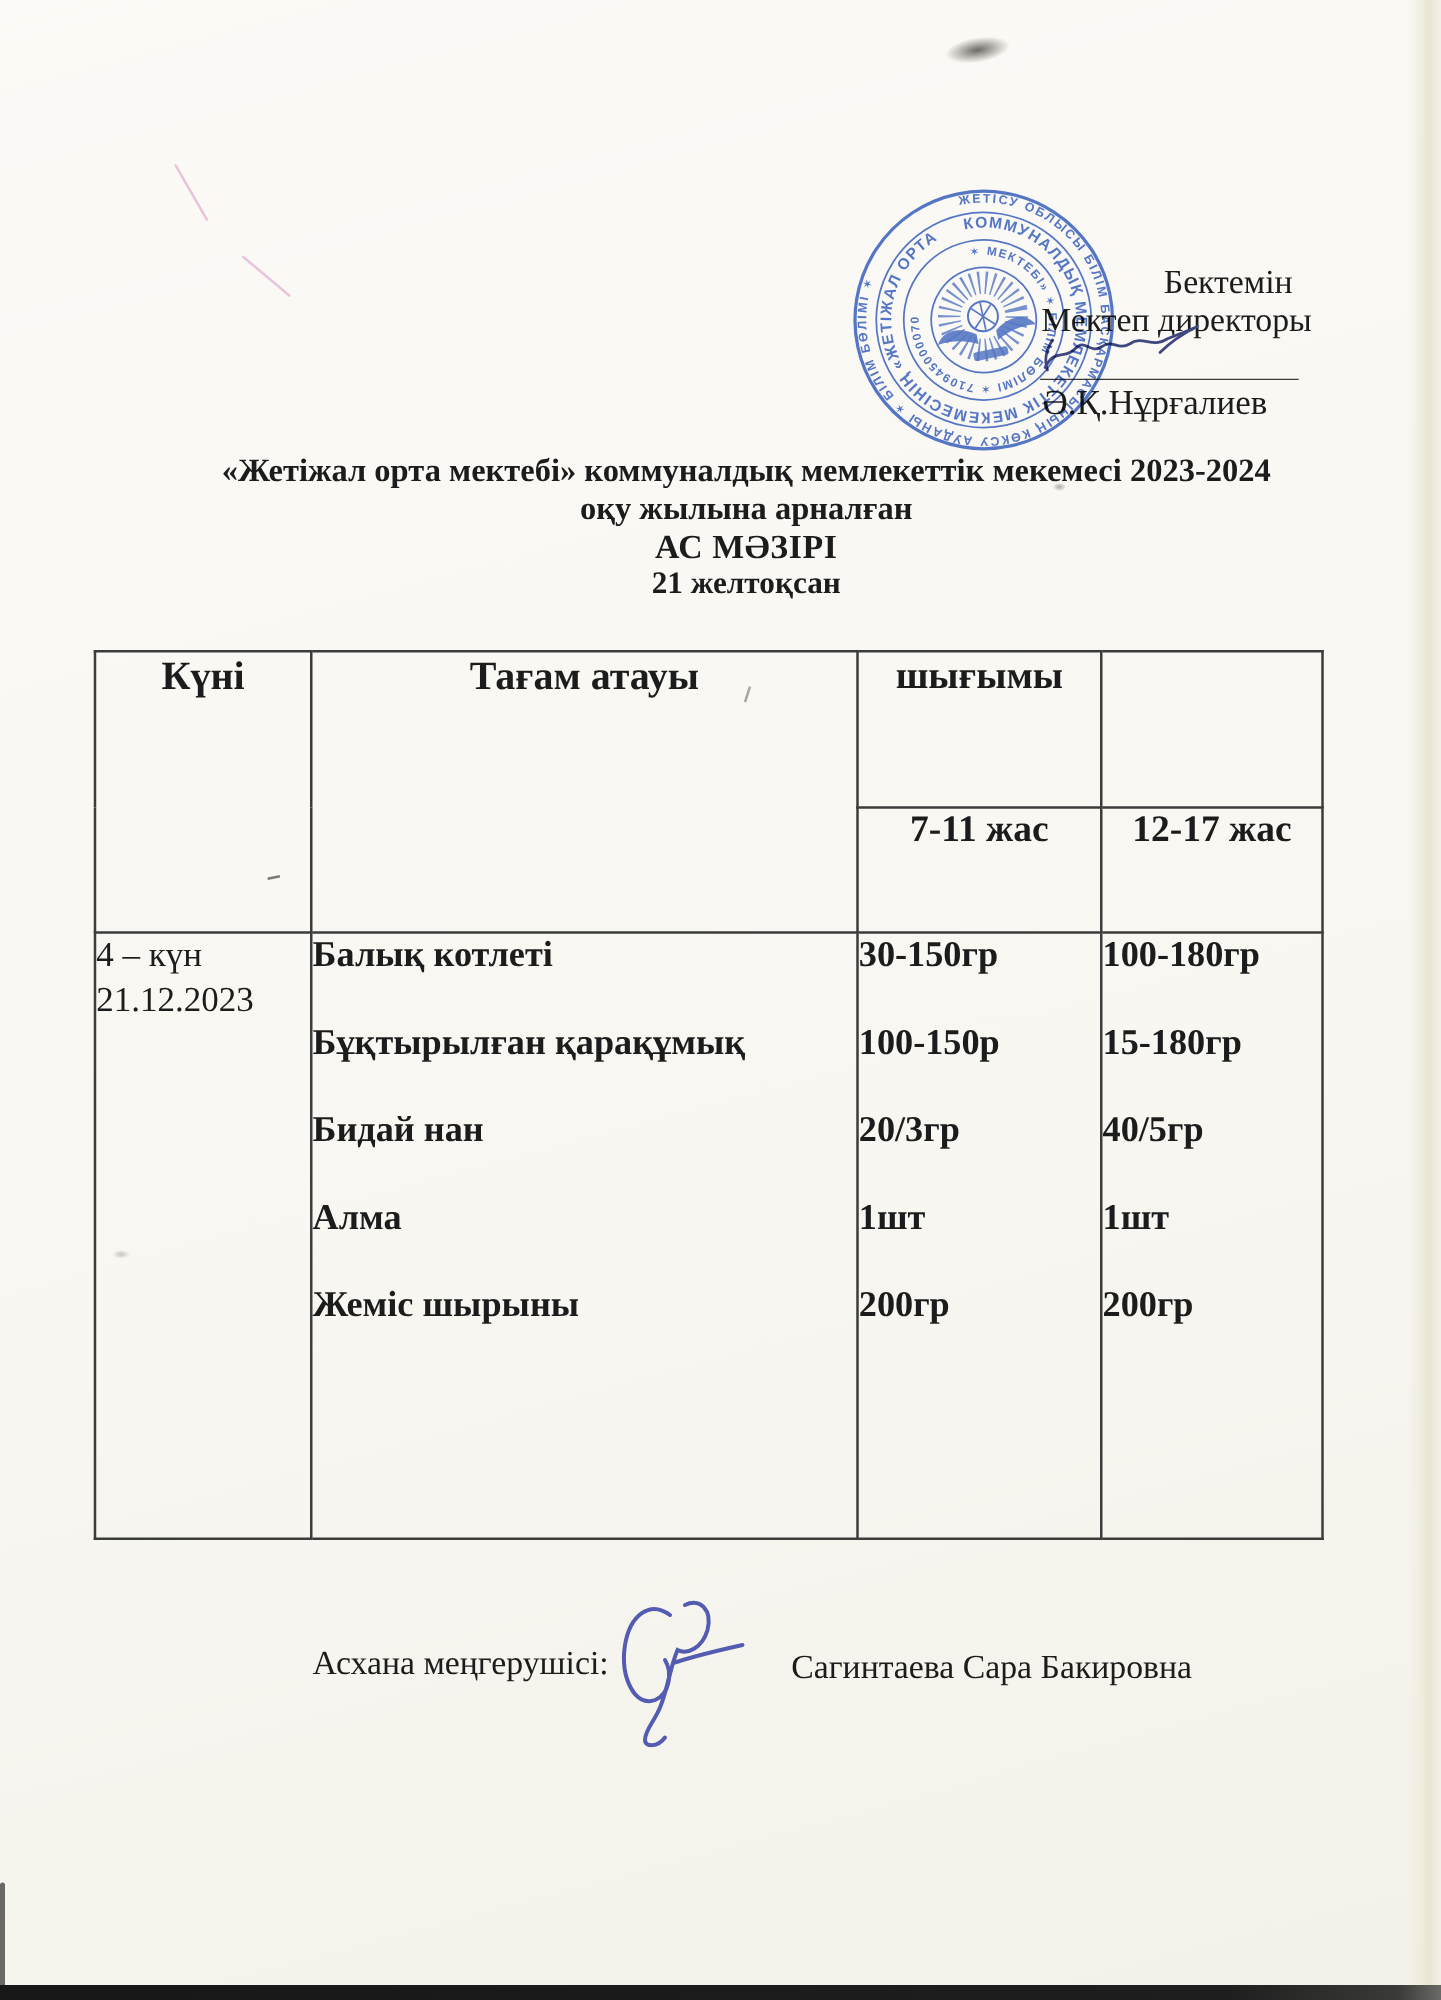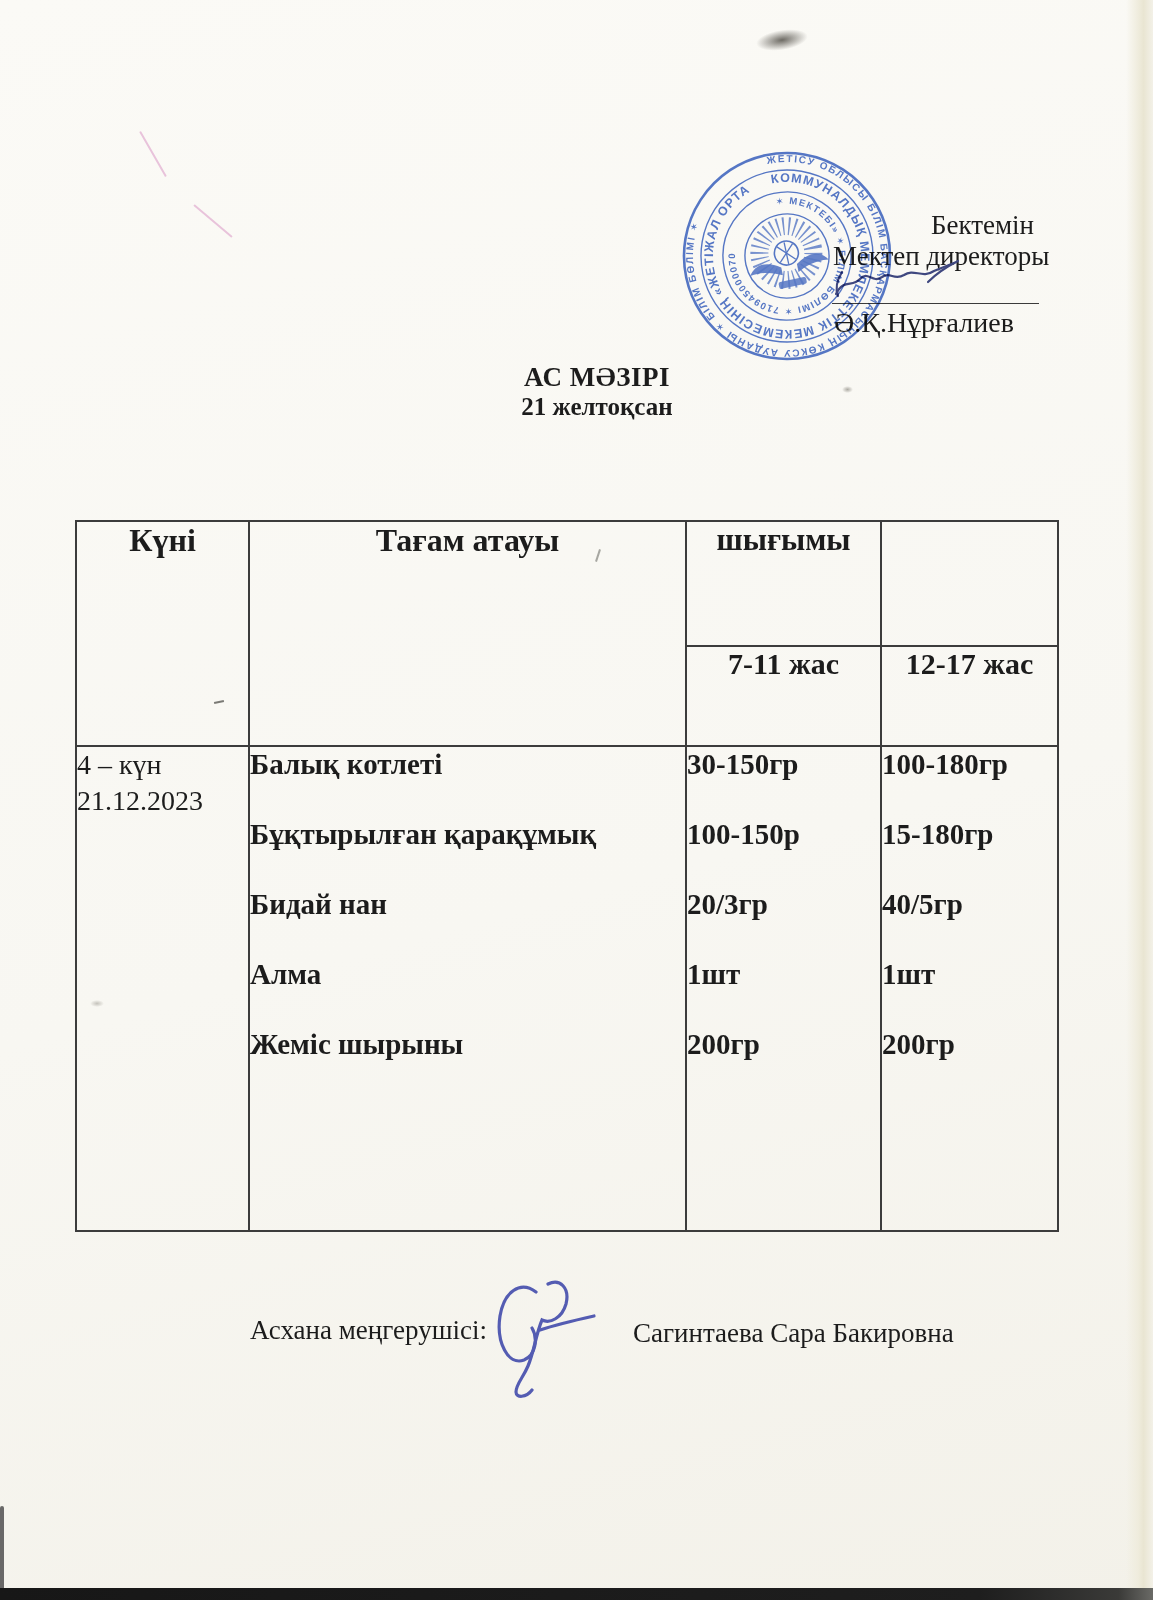--- a/index.html
+++ b/index.html
@@ -122,20 +122,22 @@
           <line x1="122" y1="102" x2="122" y2="124"></line>
         </g>
         <path d="M114,126 C100,116 88,118 82,128 C96,126 106,130 114,134 Z" fill="#4a6fc9" opacity=".9"></path>
         <path d="M130,126 C144,116 156,118 162,128 C148,126 138,130 130,134 Z" fill="#4a6fc9" opacity=".9"></path>
         <rect x="108" y="140" width="28" height="7" rx="2" fill="#4a6fc9" opacity=".85"></rect>
       </g>
     </g>
   </svg>
 
   <div class="titleblock">
+    <div class="t1">«Жетіжал орта мектебі» коммуналдық мемлекеттік мекемесі 2023-2024</div>
+    <div class="t2">оқу жылына арналған</div>
     <div class="t3">АС МӘЗІРІ</div>
     <div class="t4">21 желтоқсан</div>
   </div>
 
   <table class="menu">
     <colgroup>
       <col style="width:173px">
         <col style="width:437px">
         <col style="width:195px">
         <col style="width:177px">

